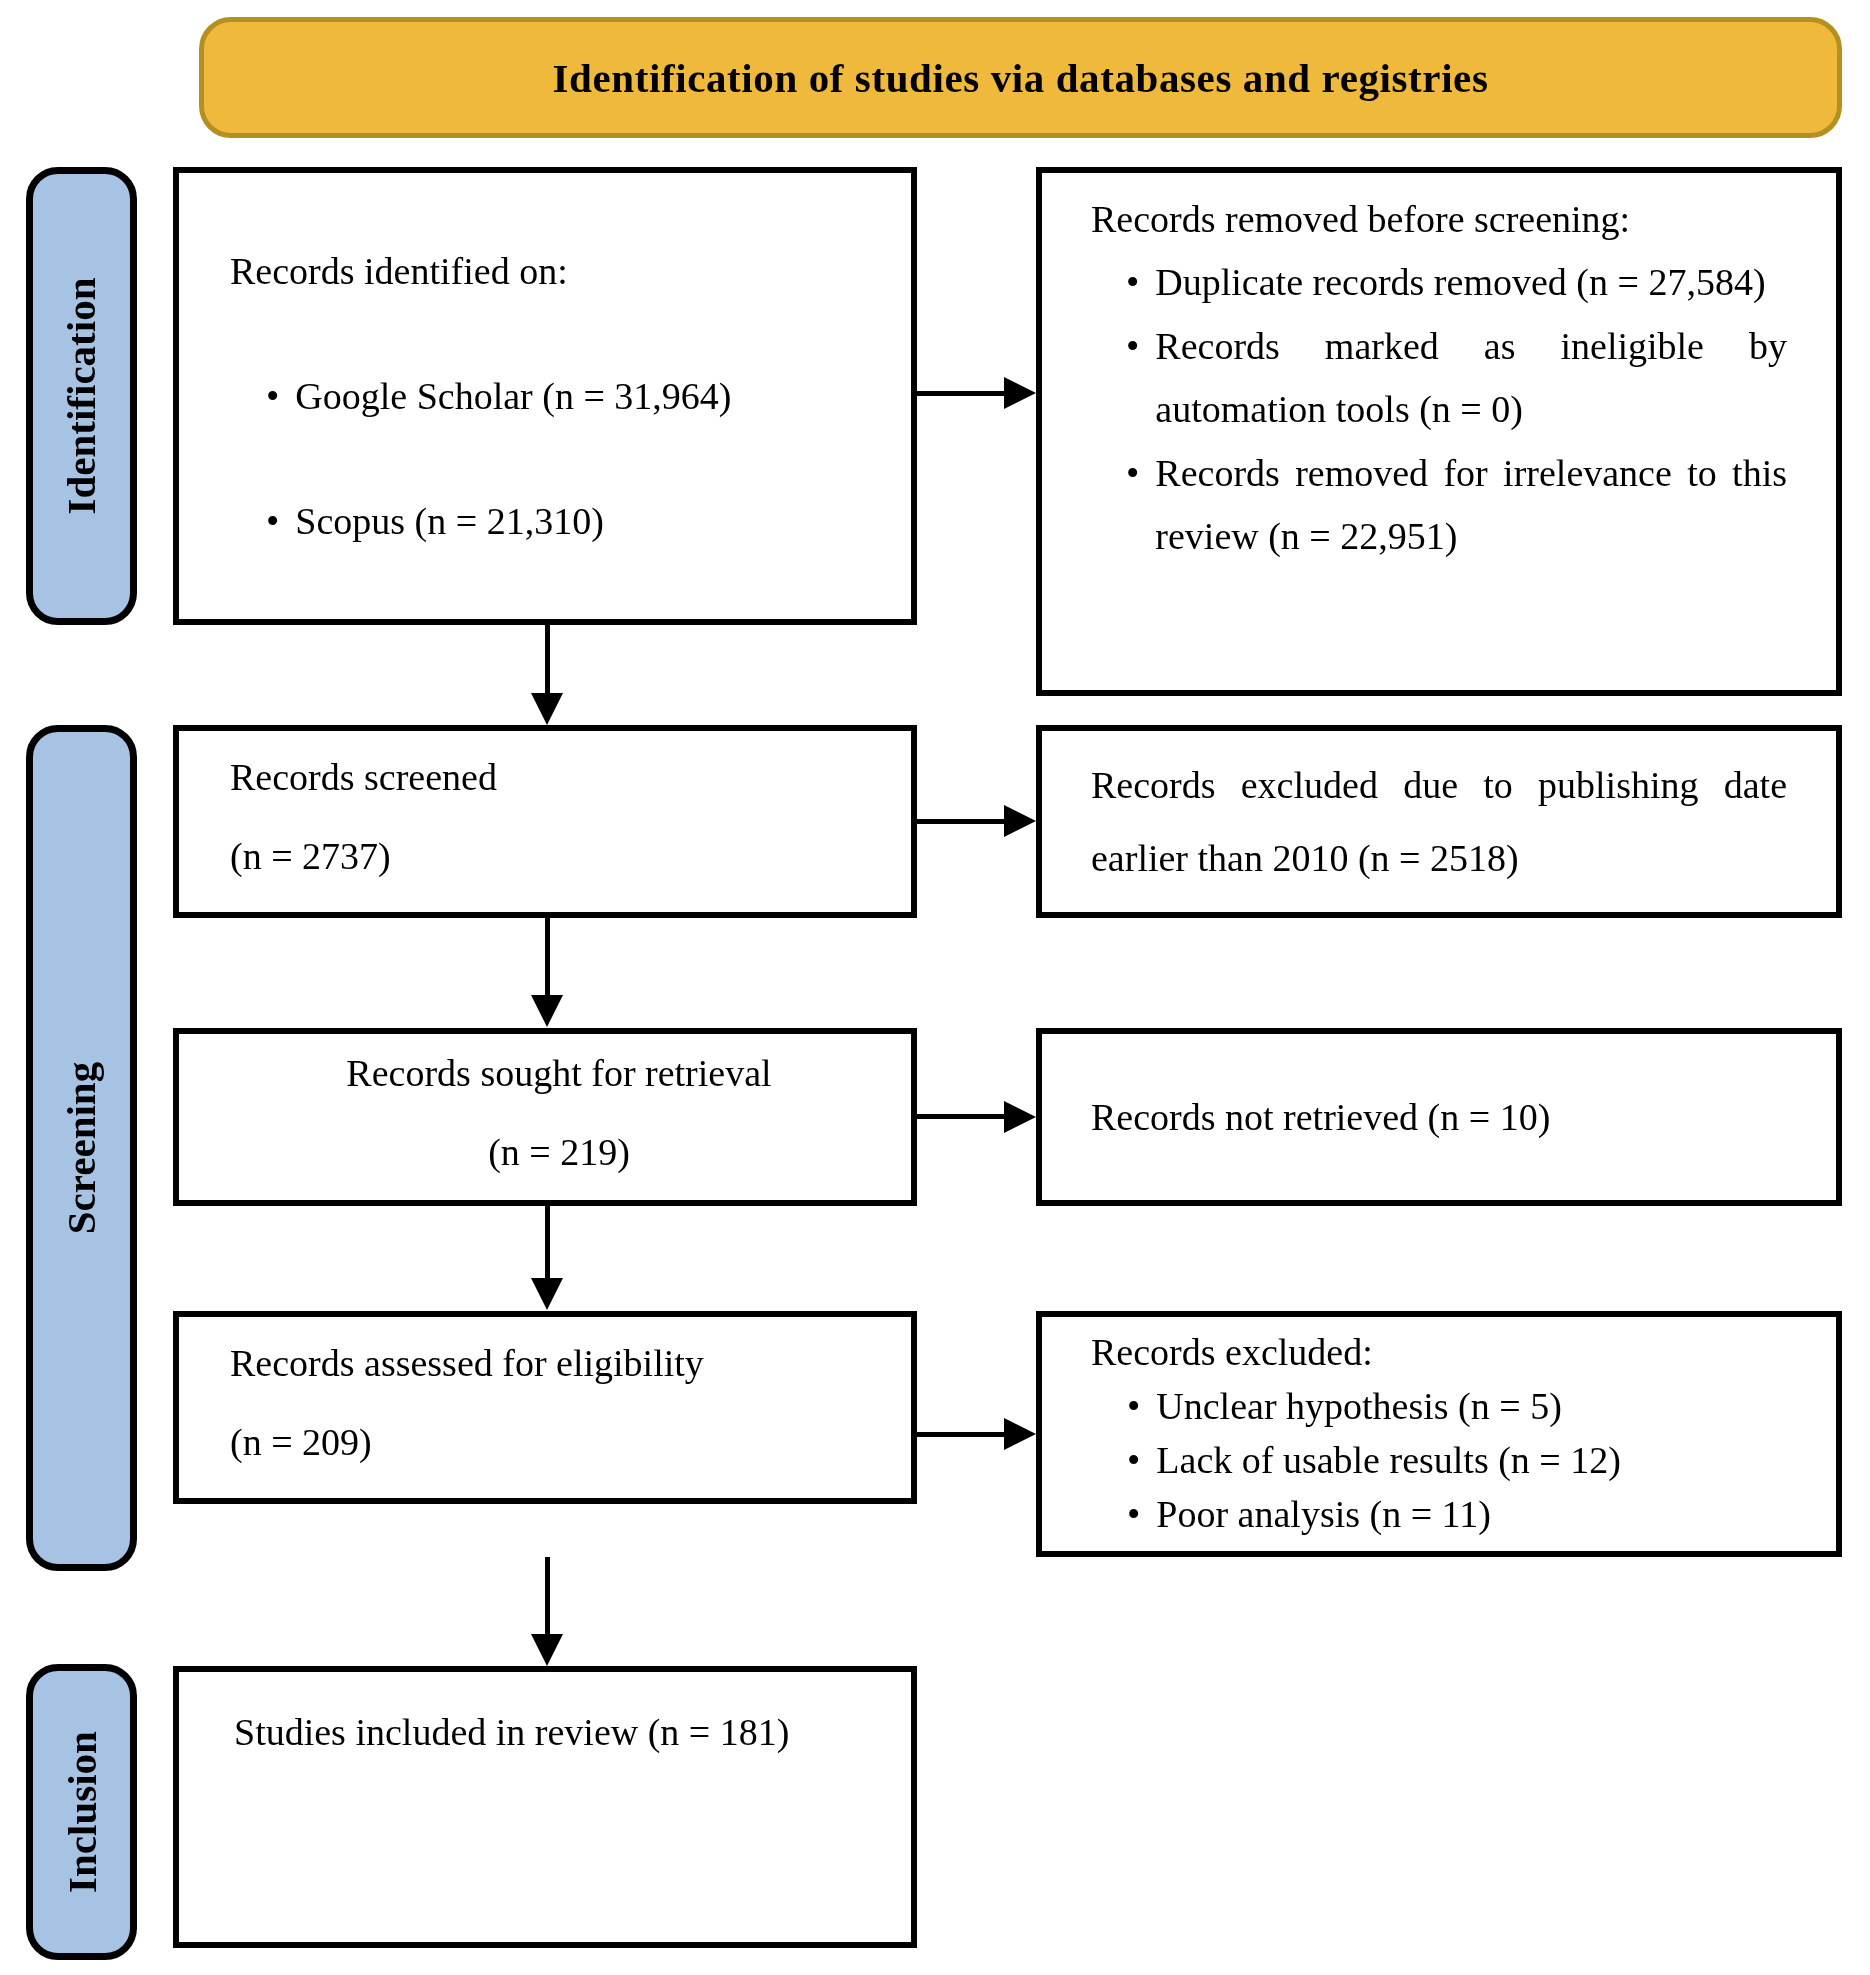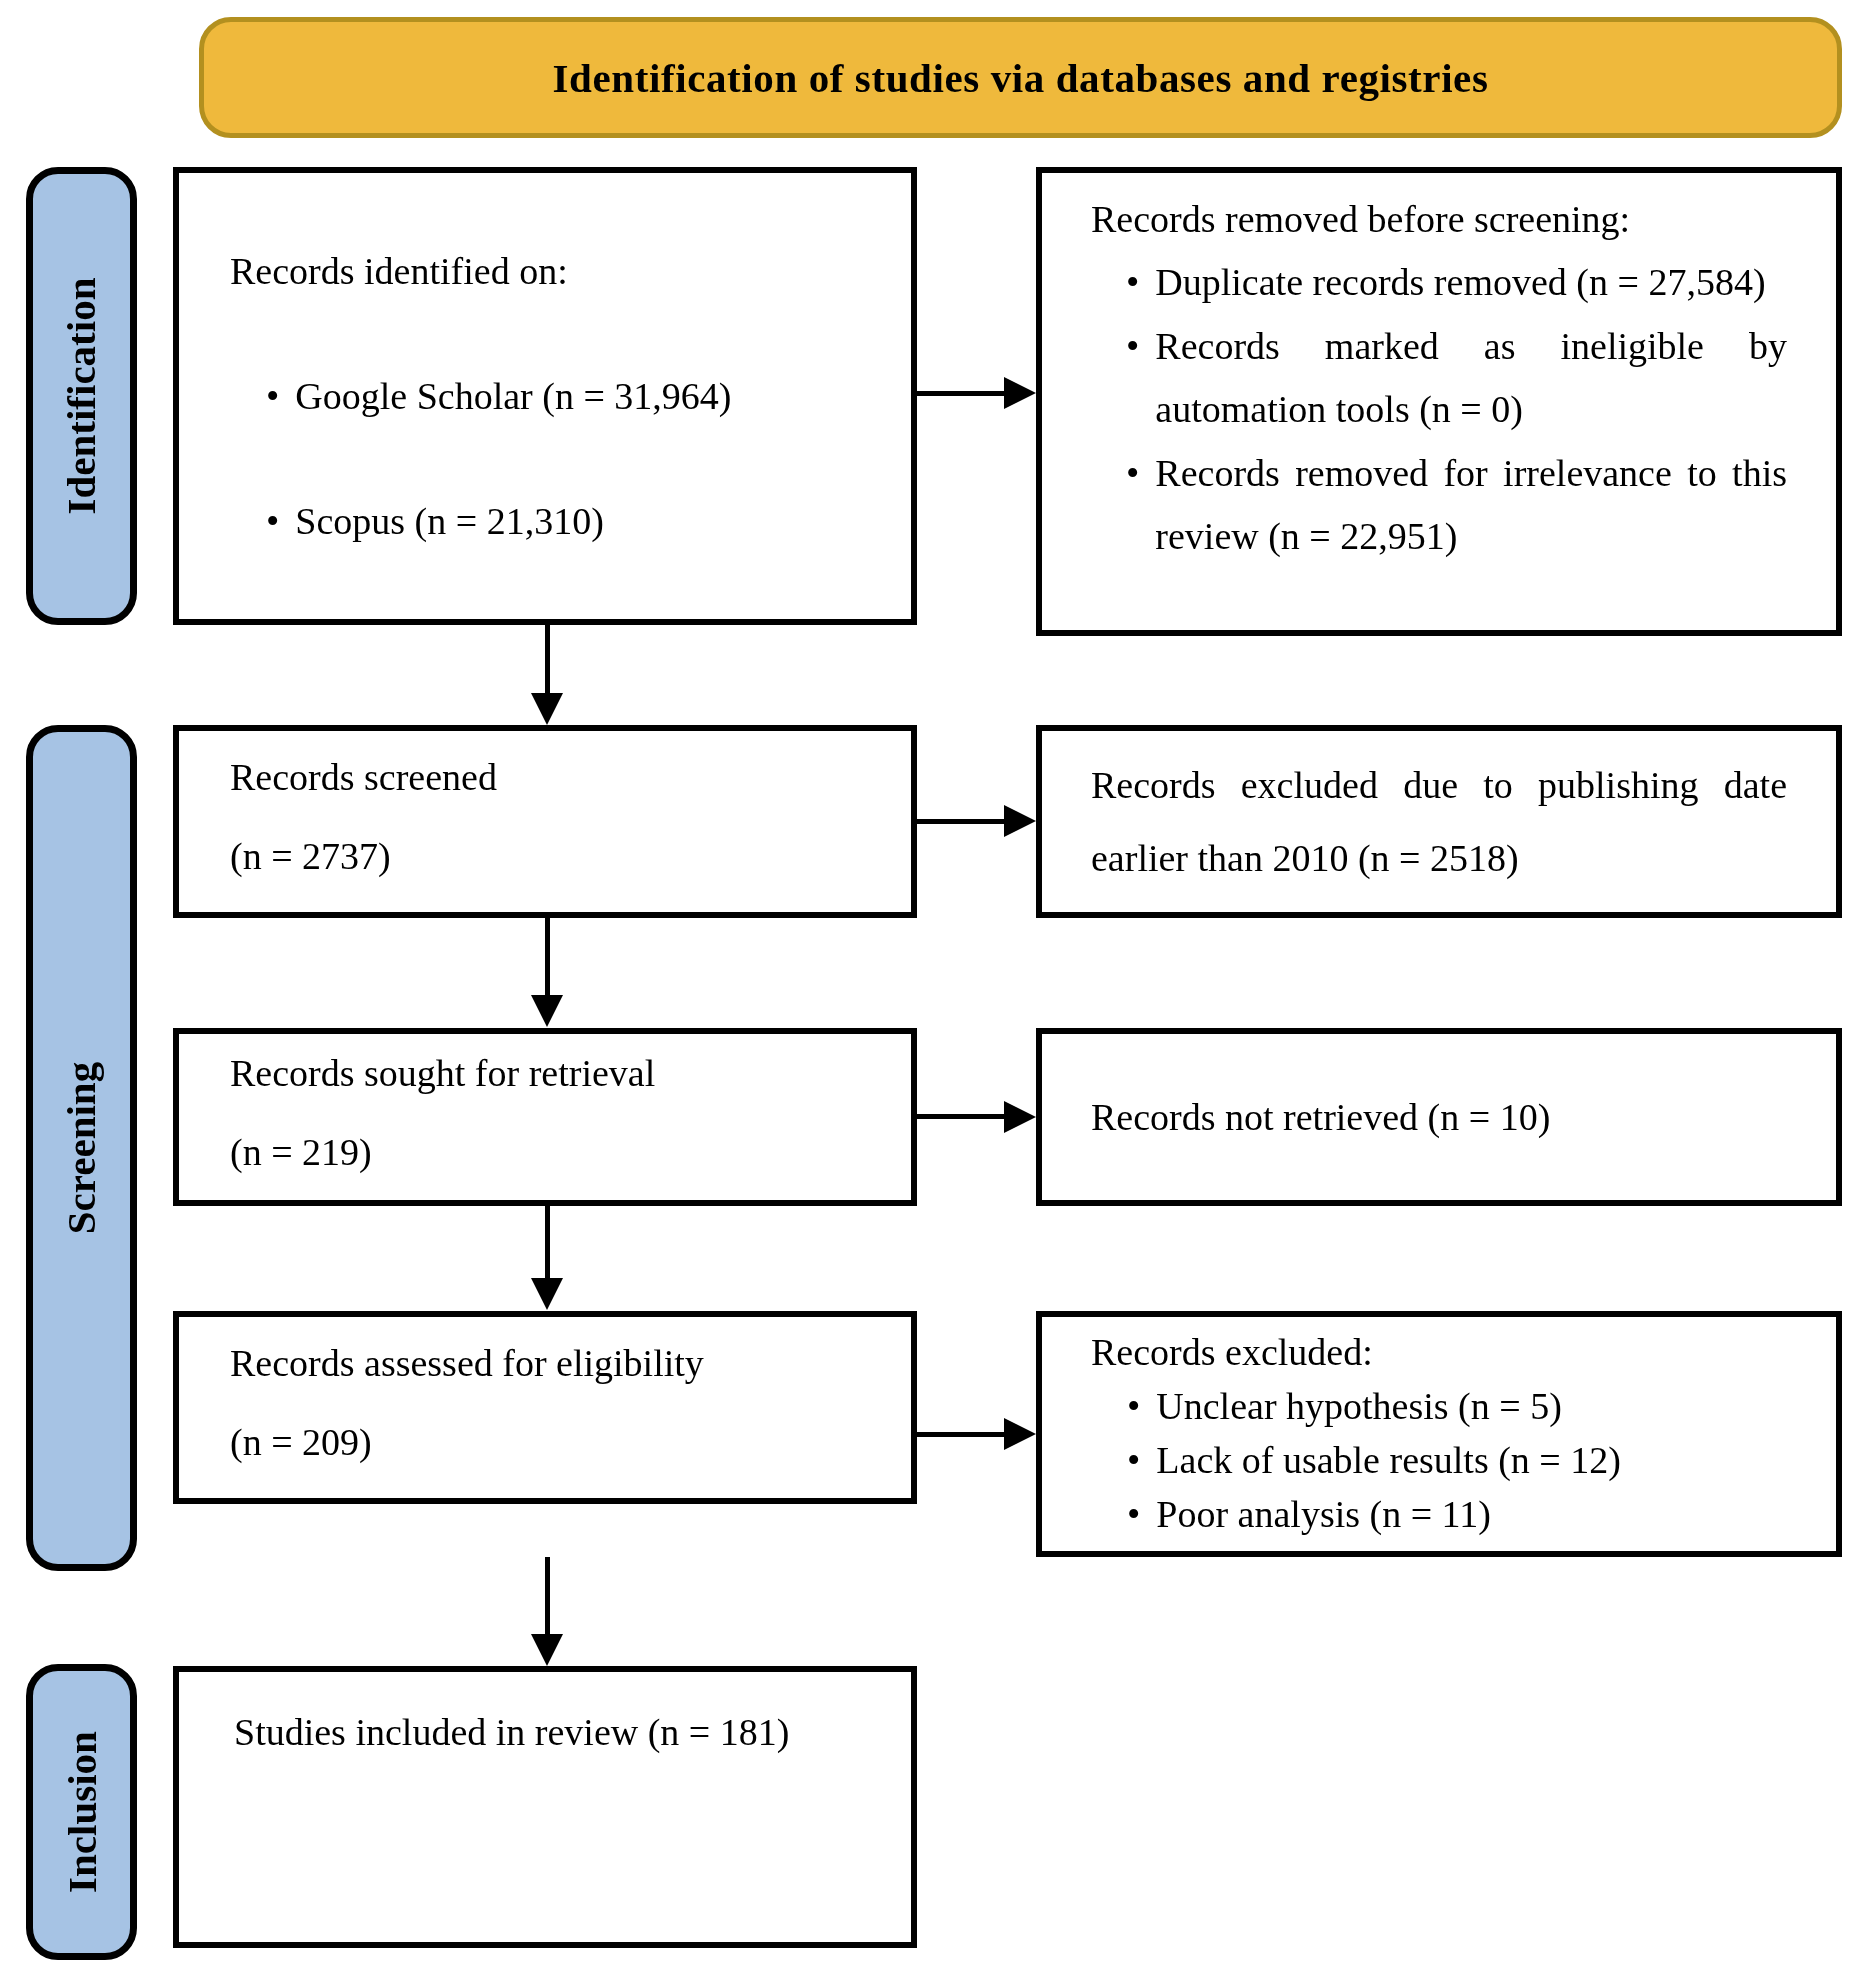--- a/index.html
+++ b/index.html
@@ -44,25 +44,25 @@
     border: 6.3px solid #000000;
     box-sizing: border-box;
     font-size: 38px;
   }
   .col-left  { left: 173px;  width: 744px; }
   .col-right { left: 1036px; width: 806px; }
 
   #box-identified { top: 167px; height: 458px;
     display: flex; flex-direction: column; justify-content: center; gap: 81px;
     padding: 0 23px 0 51px; }
-  #box-removed { top: 167px; height: 469px; padding: 15px 49px 8.6px 49px; line-height: 1.67; }
+  #box-removed { top: 167px; height: 529px; padding: 15px 49px 8.6px 49px; line-height: 1.67; }
   #box-screened { top: 725px; height: 193px; }
   #box-excluded-date { top: 725px; height: 193px; display: flex; align-items: center; padding: 0 49px; }
   #box-excluded-date p { margin: 0; text-align: justify; line-height: 1.9; }
-  #box-sought { top: 1028px; height: 178px; }
+  #box-sought { top: 1028px; height: 178px; text-align: center; }
   #box-not-retrieved { top: 1028px; height: 178px; display: flex; align-items: center; padding: 0 49px; }
   #box-assessed { top: 1311px; height: 193px; }
   #box-excluded-reasons { top: 1311px; height: 246px;
     display: flex; flex-direction: column; justify-content: center;
     line-height: 1.42; padding: 0 49px; }
   #box-included { top: 1666px; height: 282px; display: flex; padding: 0 55px; }
   #box-included p { margin: 0; text-align: justify; line-height: 3.2; }
 
   .two-line { display: flex; flex-direction: column; justify-content: center; gap: 35px; padding: 0 23px 8px 51px; }
   .two-line p { margin: 0; line-height: 1.15; }

